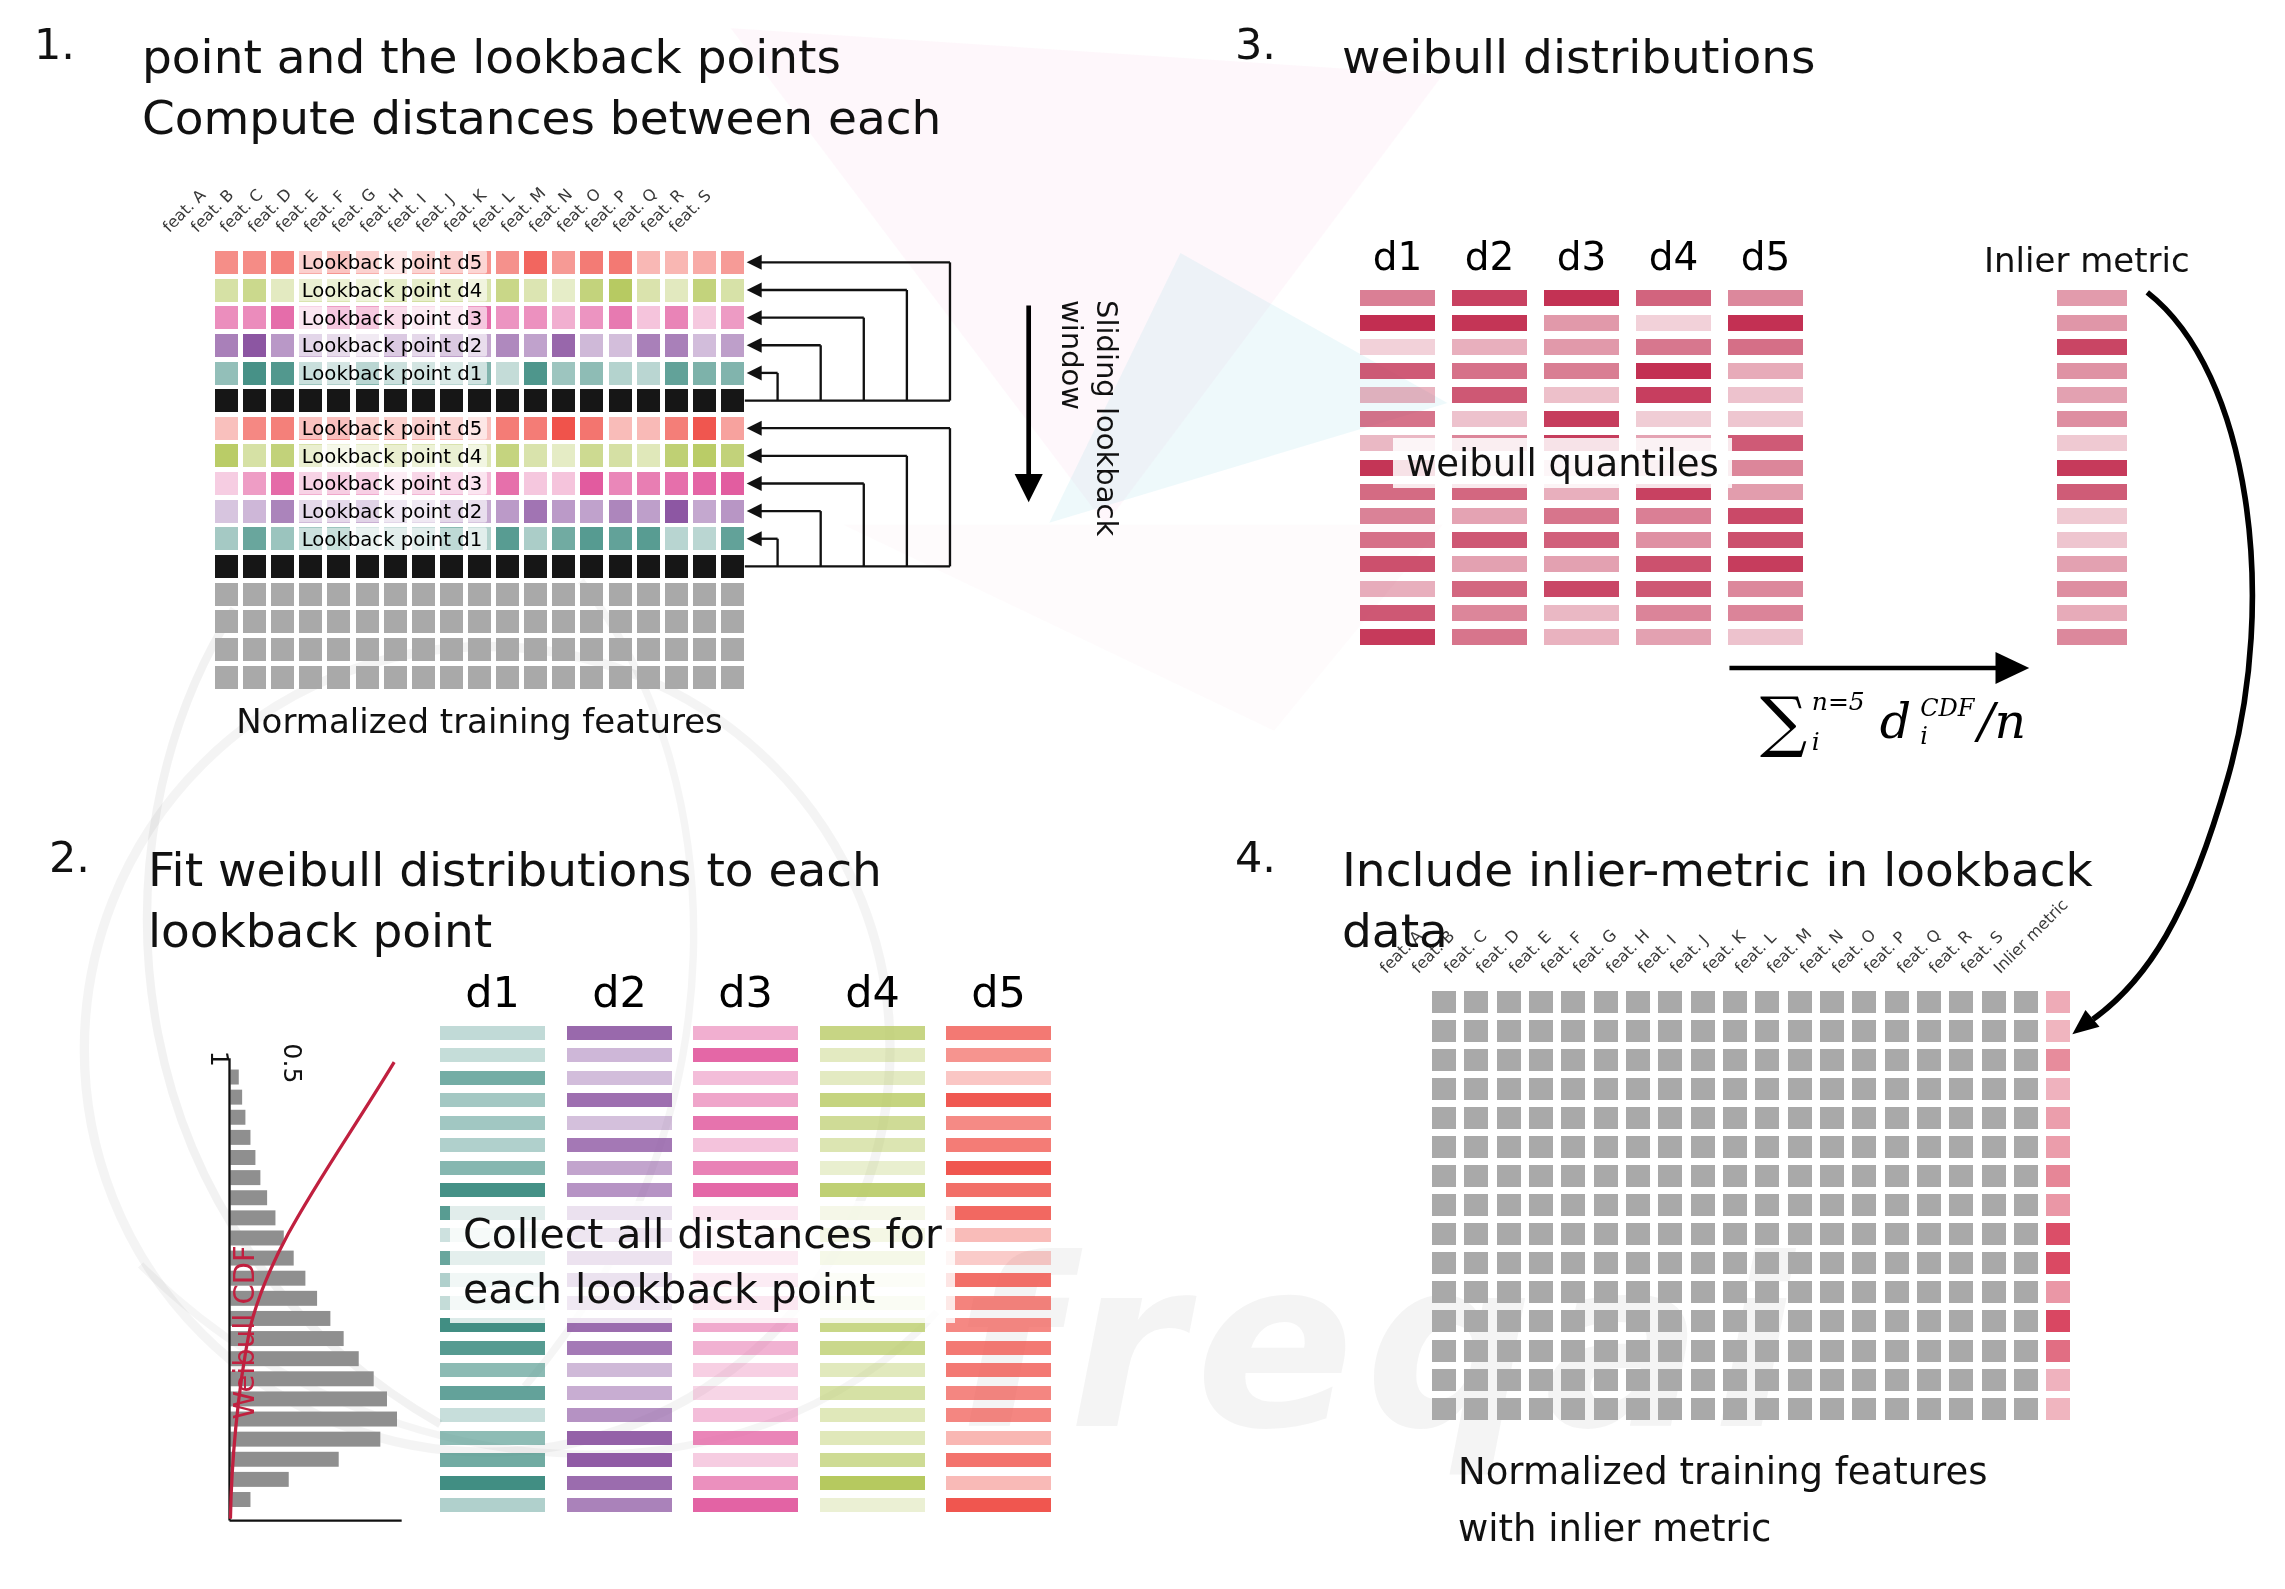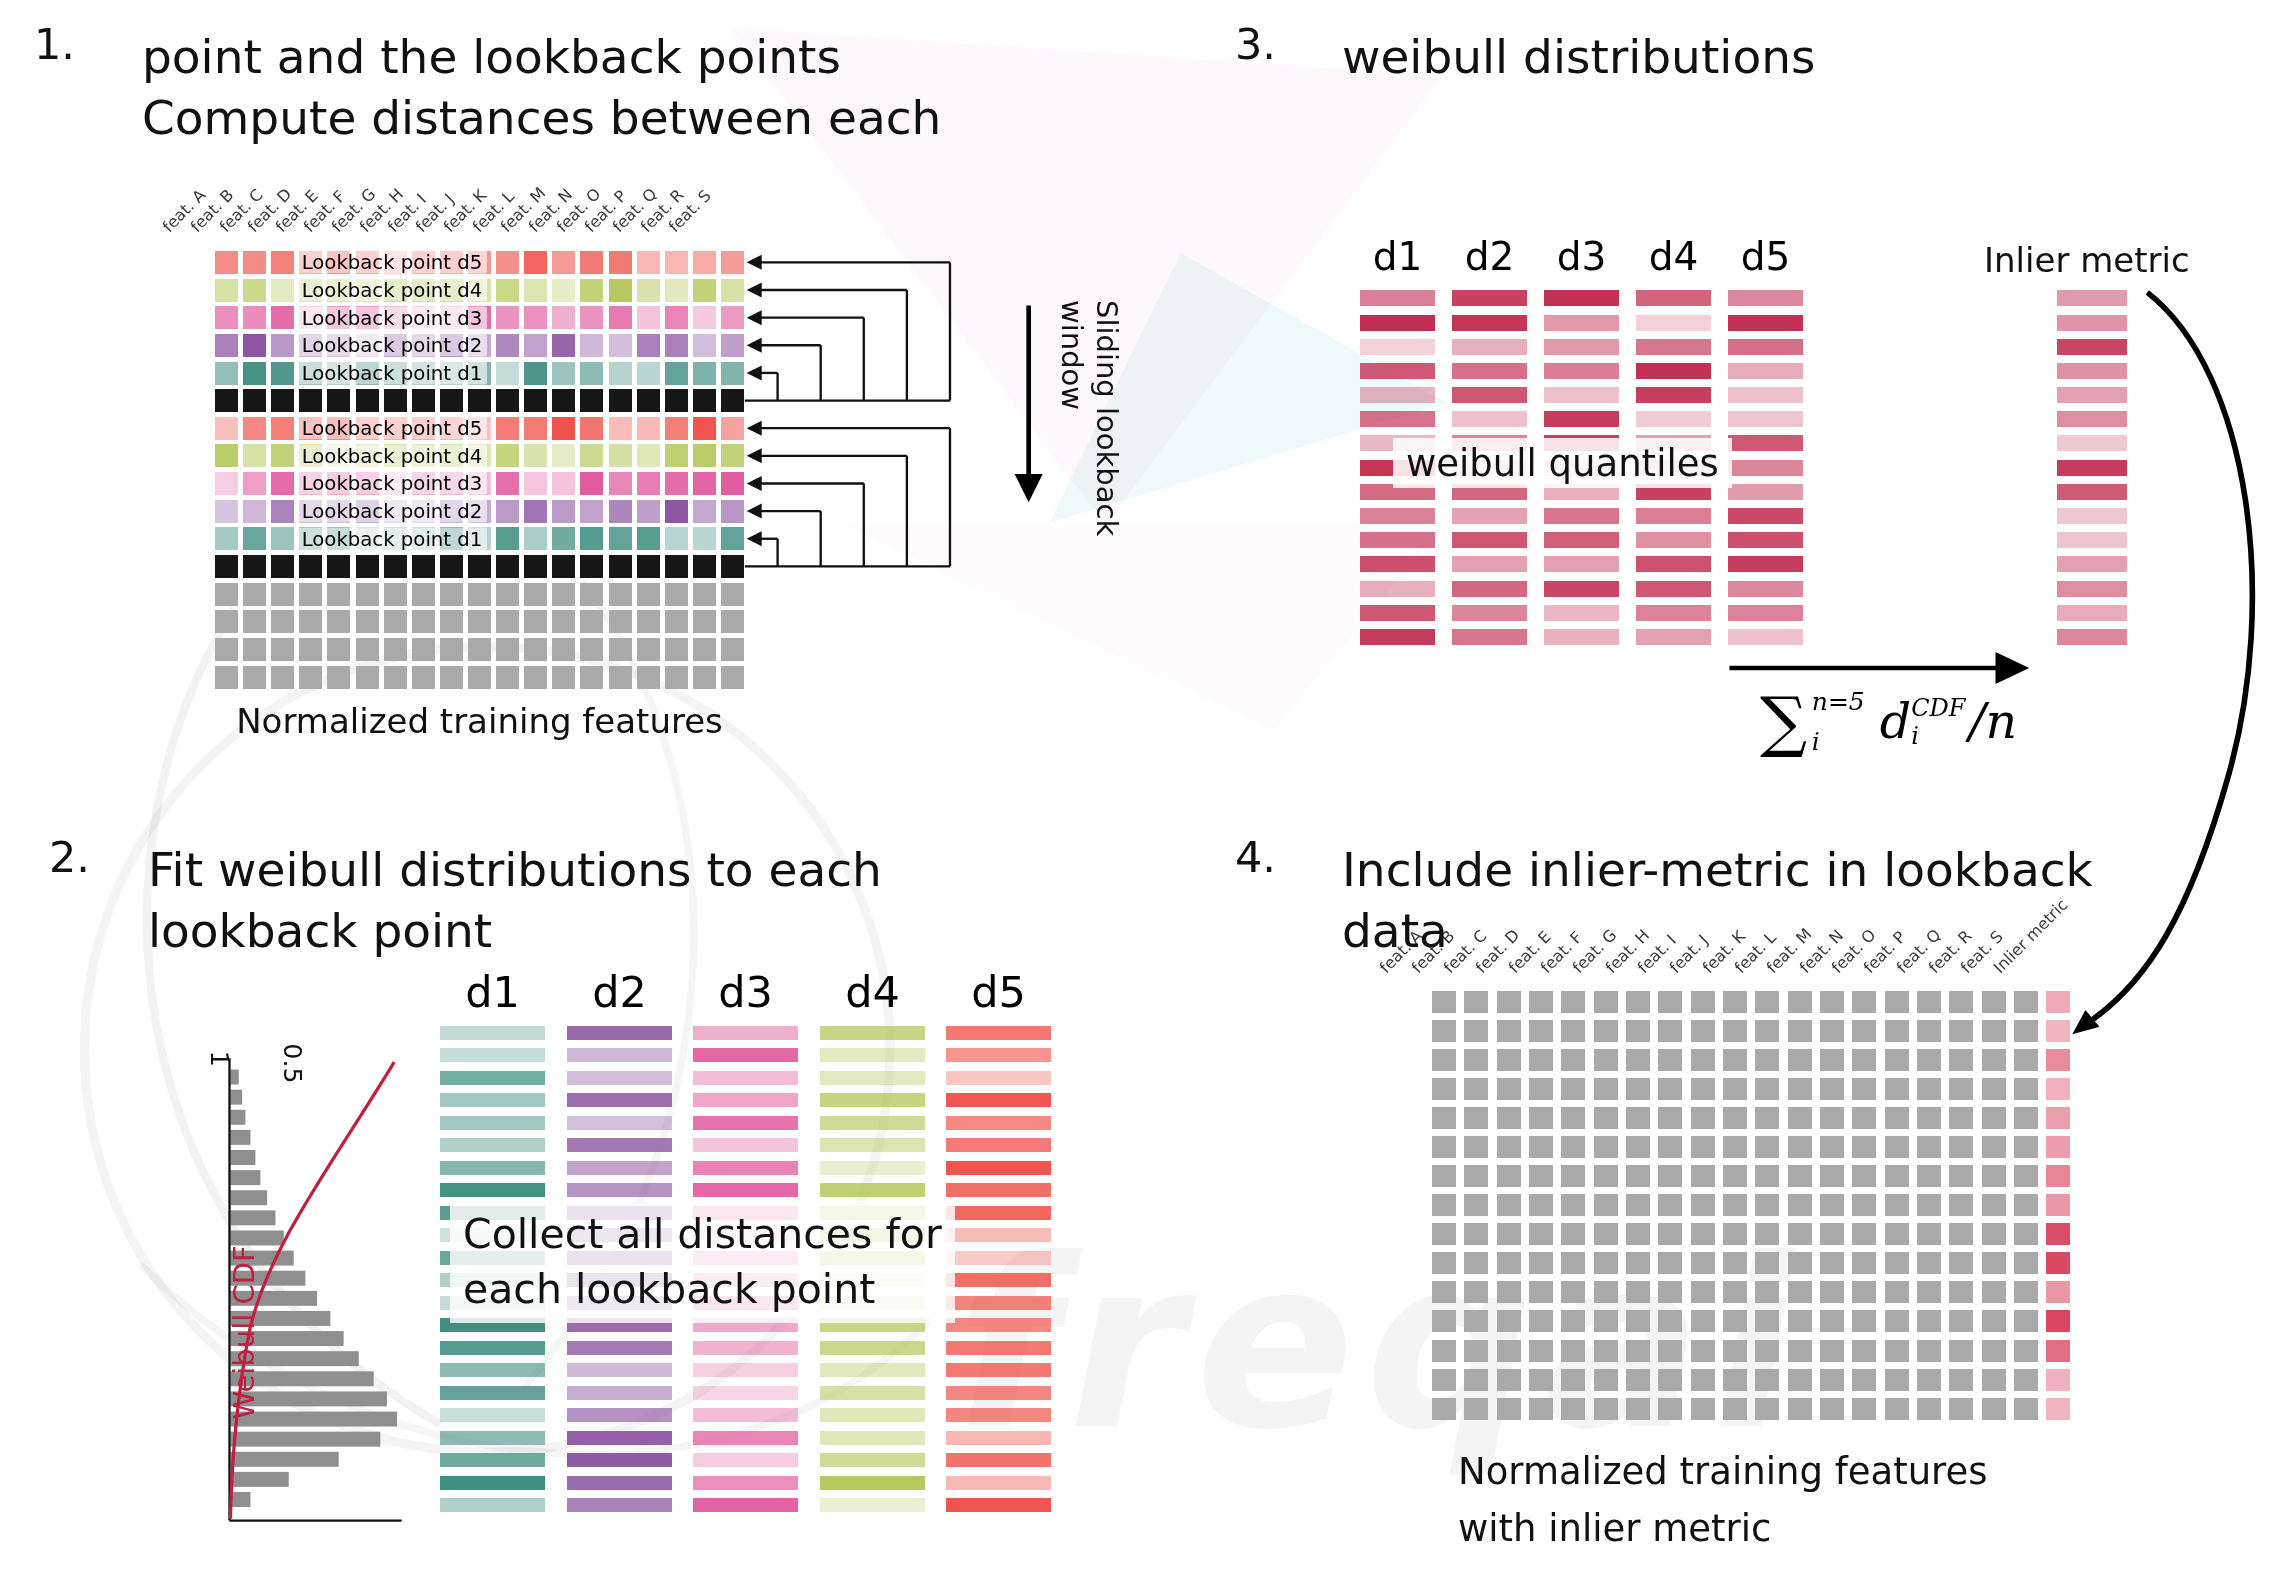--- a/index.html
+++ b/index.html
@@ -32,21 +32,21 @@
   #arrows{z-index:5;pointer-events:none;}
   #weibull-plot{z-index:2;}
   
   .formula{position:absolute;left:1760px;top:687px;display:flex;align-items:center;
            font-family:"DejaVu Serif","Liberation Serif",serif;color:#000;z-index:3;}
   .f-sum{font-size:66px;line-height:1;}
   .f-stack{display:flex;flex-direction:column;justify-content:space-between;height:69px;
            font-size:25px;font-style:italic;margin-left:4.7px;}
   .f-term{font-size:49px;font-style:italic;margin-left:15px;}
   .f-stack2{display:flex;flex-direction:column;justify-content:space-between;height:56px;
-            font-size:24px;font-style:italic;margin-left:0;}
+            font-size:24px;font-style:italic;margin-left:9px;}
   .f-tail{font-size:49px;font-style:italic;margin-left:3.7px;}
 </style>
 </head>
 <body>
 
 <div class="canvas">
 
   <svg id="decor" width="2285" height="1589" viewBox="0 0 2439 1696">
     <polygon points="780,30 1540,80 1180,560" fill="rgba(242,180,215,0.10)"></polygon>
     <polygon points="1120,558 1545,430 1260,270" fill="rgba(150,220,228,0.16)"></polygon>

